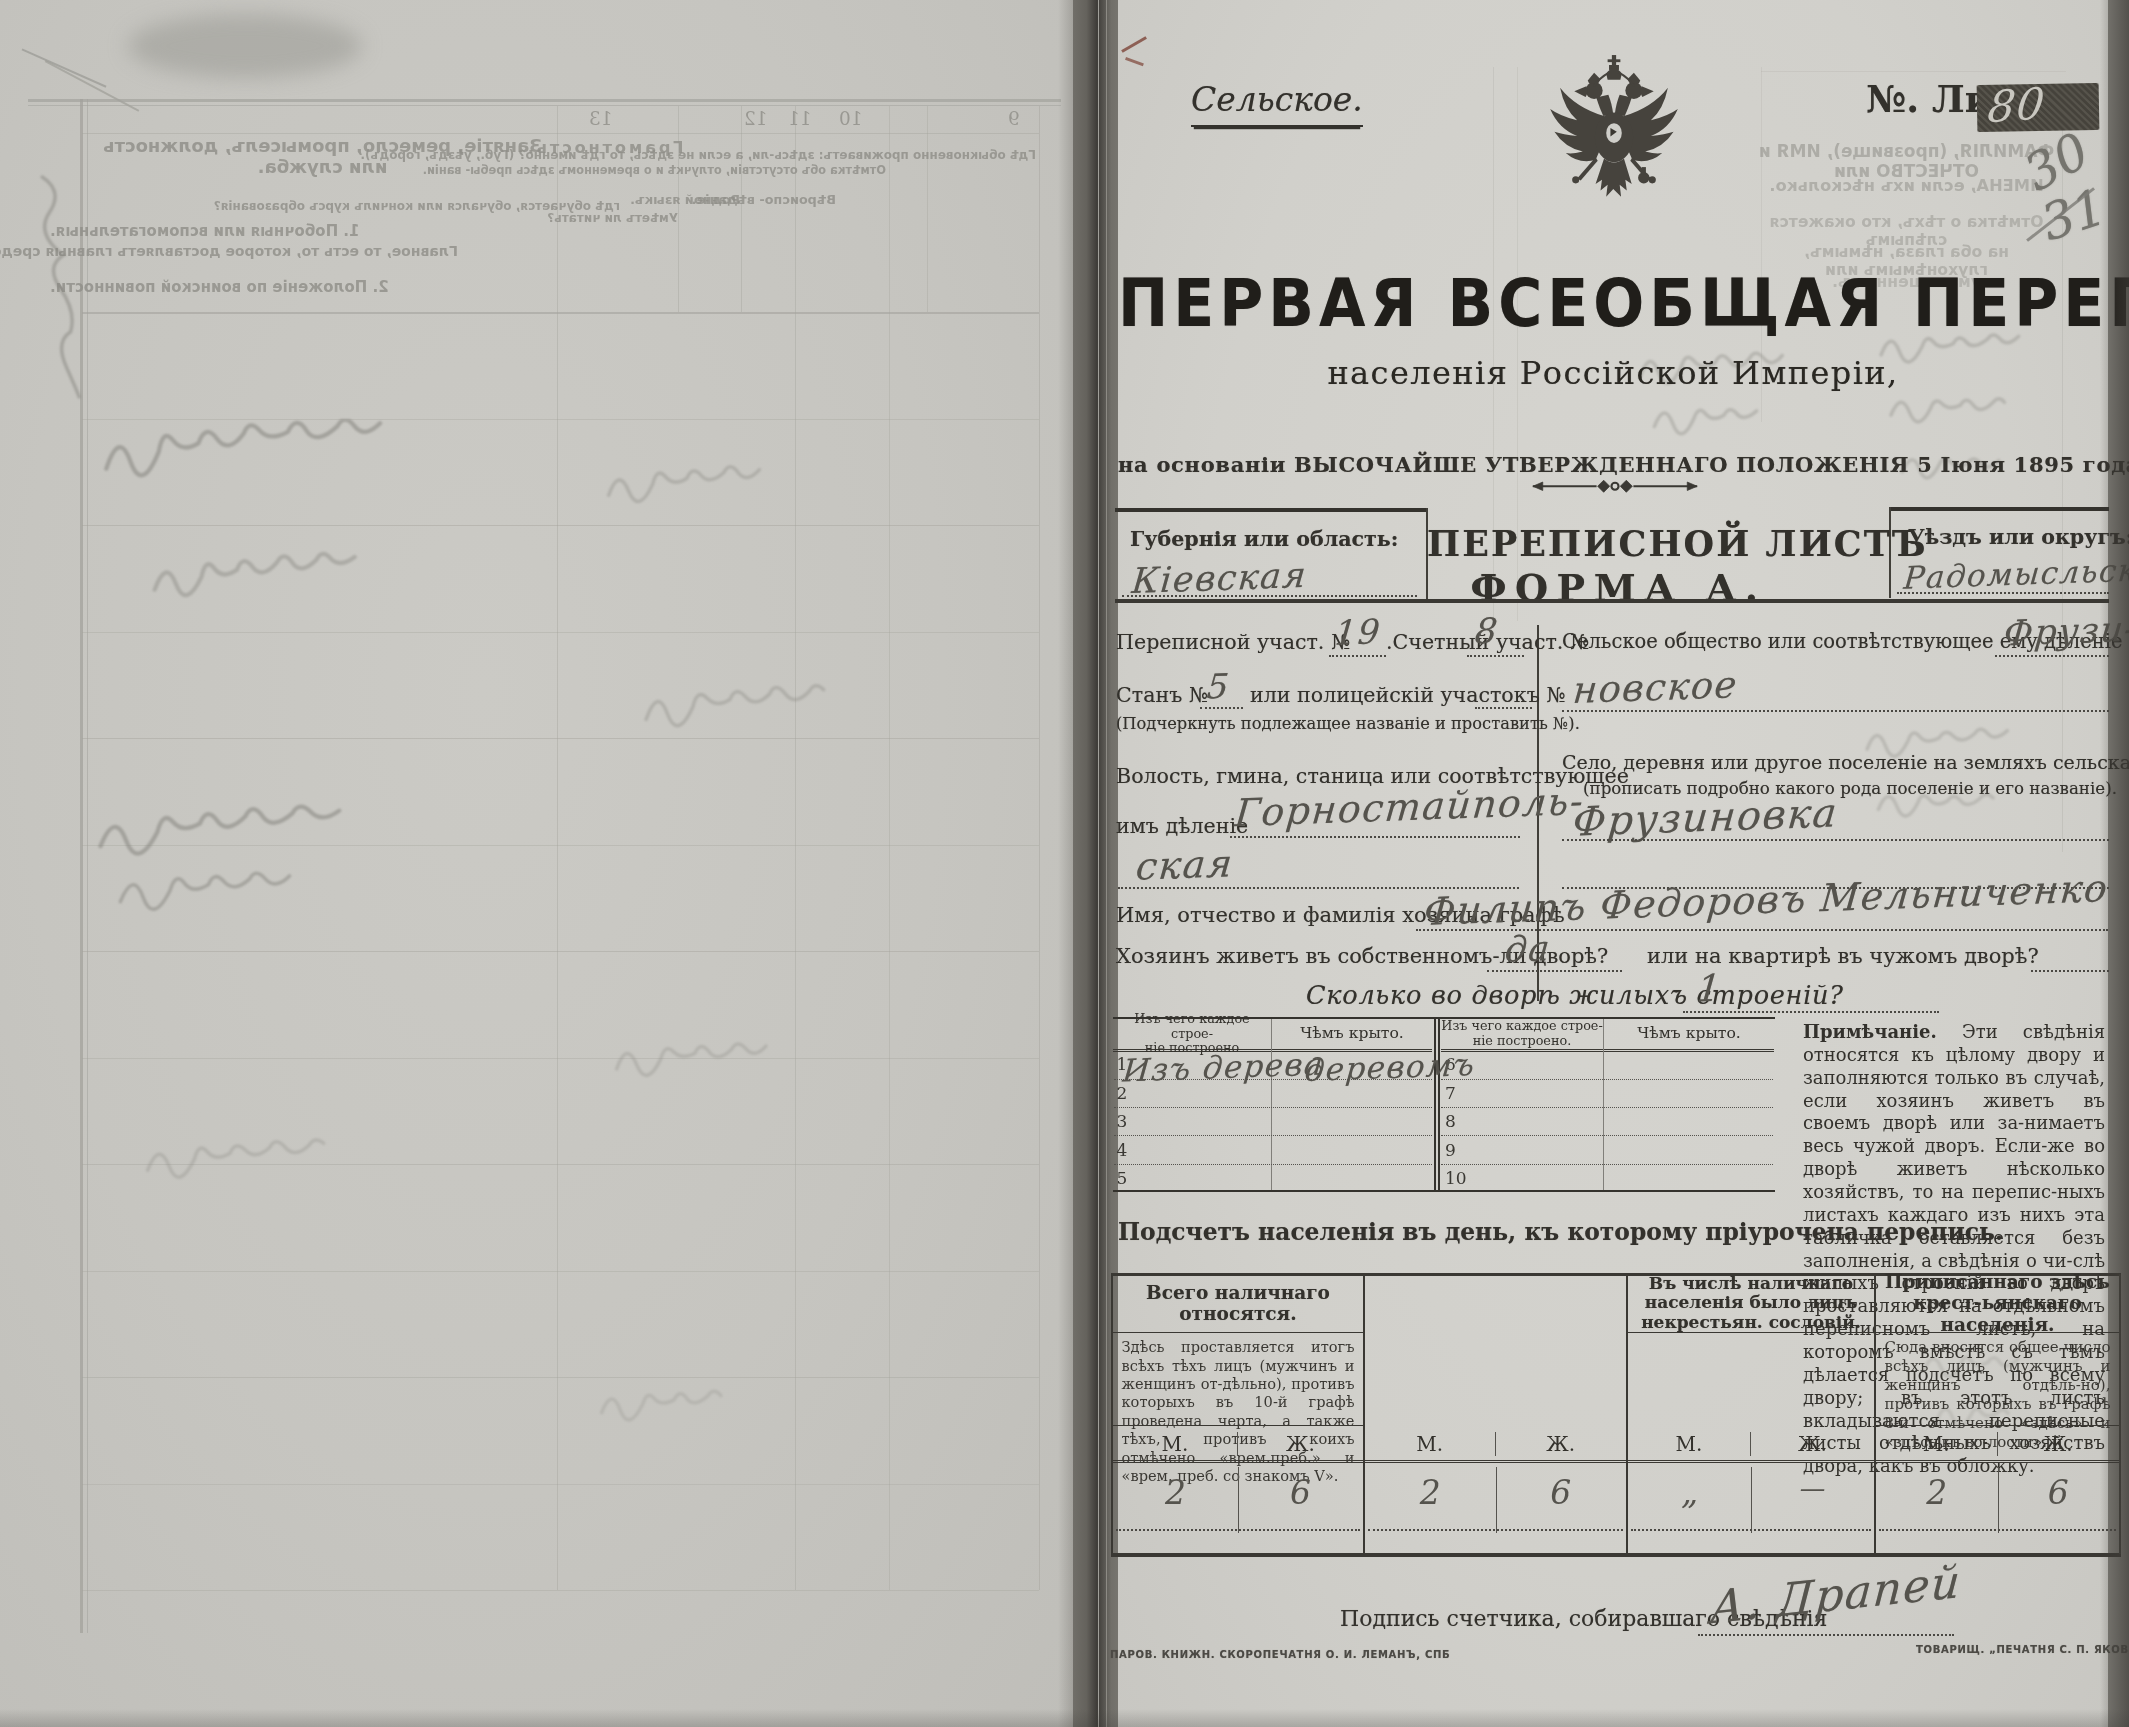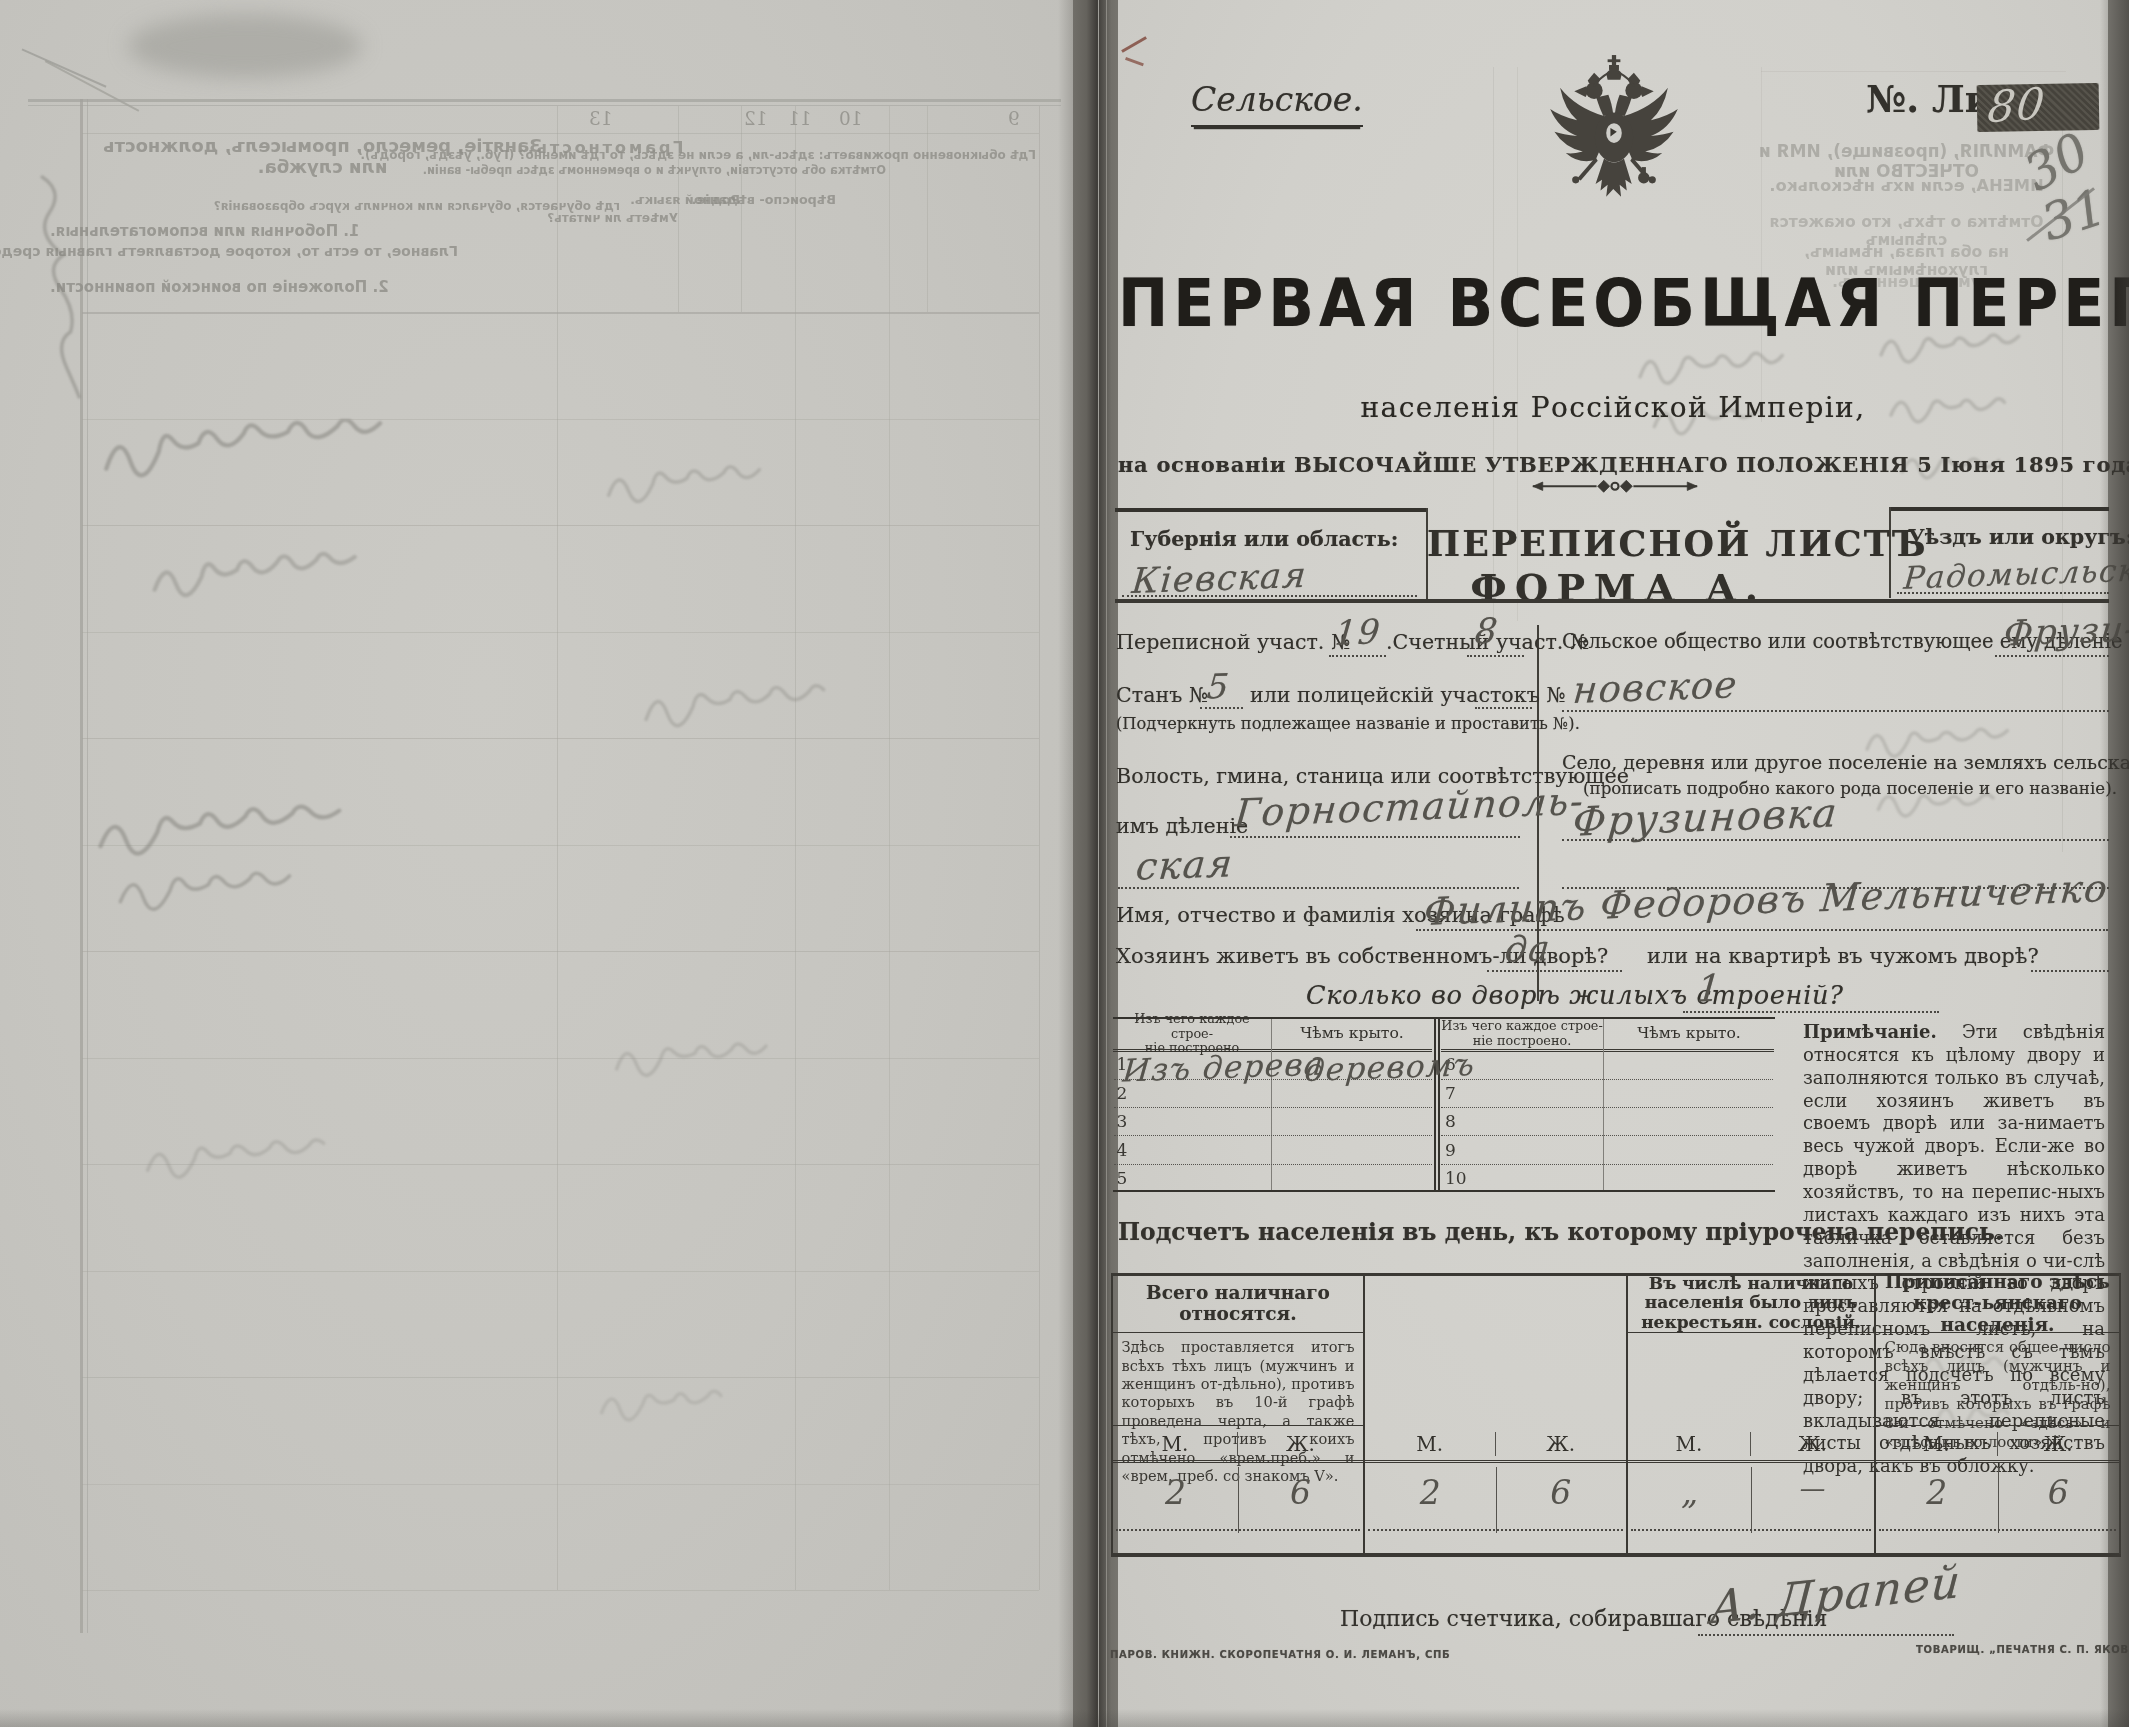--- a/index.html
+++ b/index.html
@@ -243,21 +243,21 @@
       <ellipse cx="110" cy="118" rx="27" ry="35"></ellipse>
       <path d="M96 148 q14 11 28 0 l11 36 -9 -6 2 15 -10 -8 2 17 -11 -11 -10 11 2 -17 -10 8 2 -15 -9 6 z"></path>
       <circle cx="152" cy="175" r="8"></circle>
       <rect x="149" y="160" width="6" height="10"></rect>
     </g>
     <ellipse cx="110" cy="112" rx="11" ry="14" fill="#cfcec9"></ellipse>
     <path d="M105 105 l9 5 -9 7 z" fill="#3a3731"></path>
   </svg>
 
   <div class="lbl" style="left:1118px;top:268px;width:990px;text-align:center;font-family:'DejaVu Sans',sans-serif;font-weight:bold;font-size:60px;letter-spacing:5px;color:#201e1a;transform:scaleY(1.1);">ПЕРВАЯ ВСЕОБЩАЯ ПЕРЕПИСЬ</div>
-  <div class="lbl" style="left:1118px;top:391px;width:990px;text-align:center;font-size:28px;letter-spacing:1.4px;color:#2a2823;">населенія Россійской Имперіи,</div>
+  <div class="lbl" style="left:1118px;top:354px;width:990px;text-align:center;font-size:32px;letter-spacing:1.4px;color:#2a2823;">населенія Россійской Имперіи,</div>
   <div class="lbl" style="left:1118px;top:452px;width:990px;text-align:center;font-size:21px;font-weight:bold;letter-spacing:0.7px;">на основаніи ВЫСОЧАЙШЕ УТВЕРЖДЕННАГО ПОЛОЖЕНІЯ 5 Іюня 1895 года.</div>
 
   <svg class="abs" style="left:1530px;top:477px;" width="170" height="18.5" viewBox="0 0 240 26">
     <g stroke="#3a3833" fill="#3a3833">
       <path d="M4 13 H94" stroke-width="3"></path>
       <path d="M146 13 H236" stroke-width="3"></path>
       <path d="M4 13 l14 -6 v12 z"></path>
       <path d="M236 13 l-14 -6 v12 z"></path>
       <rect x="98" y="7" width="12" height="12" transform="rotate(45 104 13)"></rect>
       <rect x="130" y="7" width="12" height="12" transform="rotate(45 136 13)"></rect>

